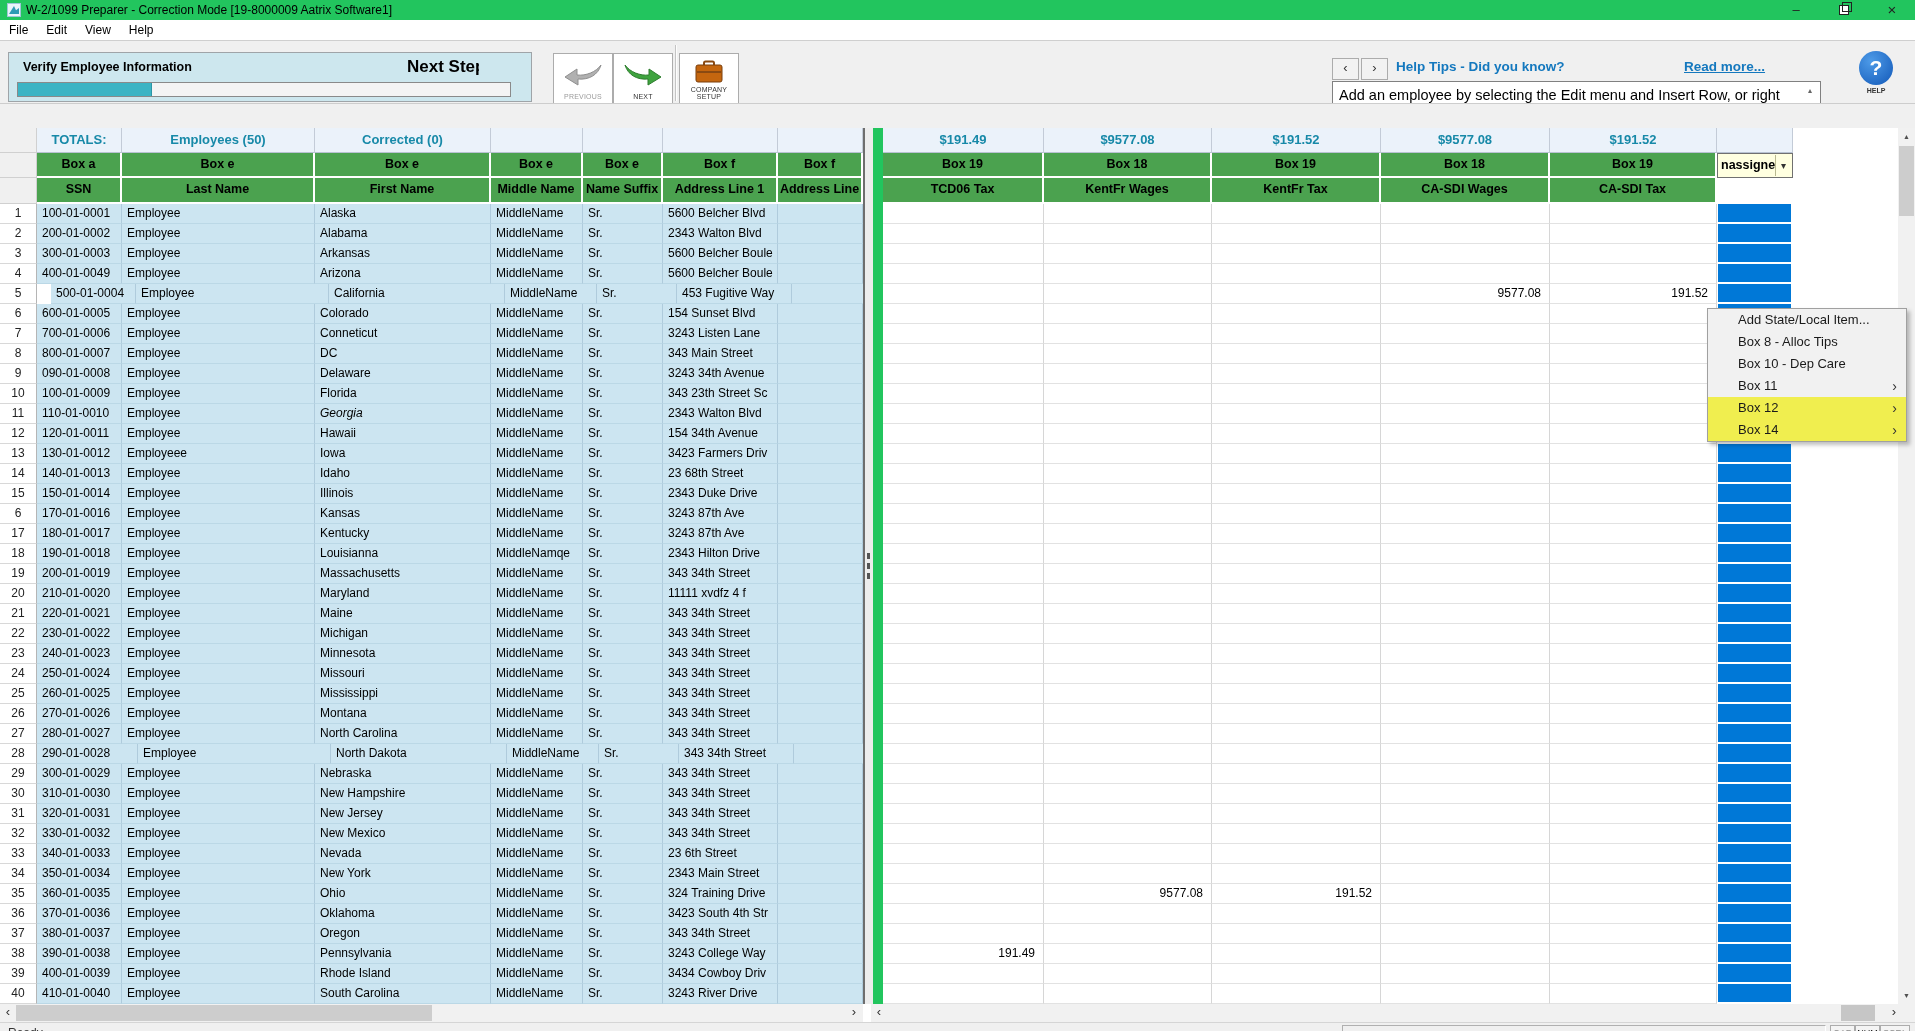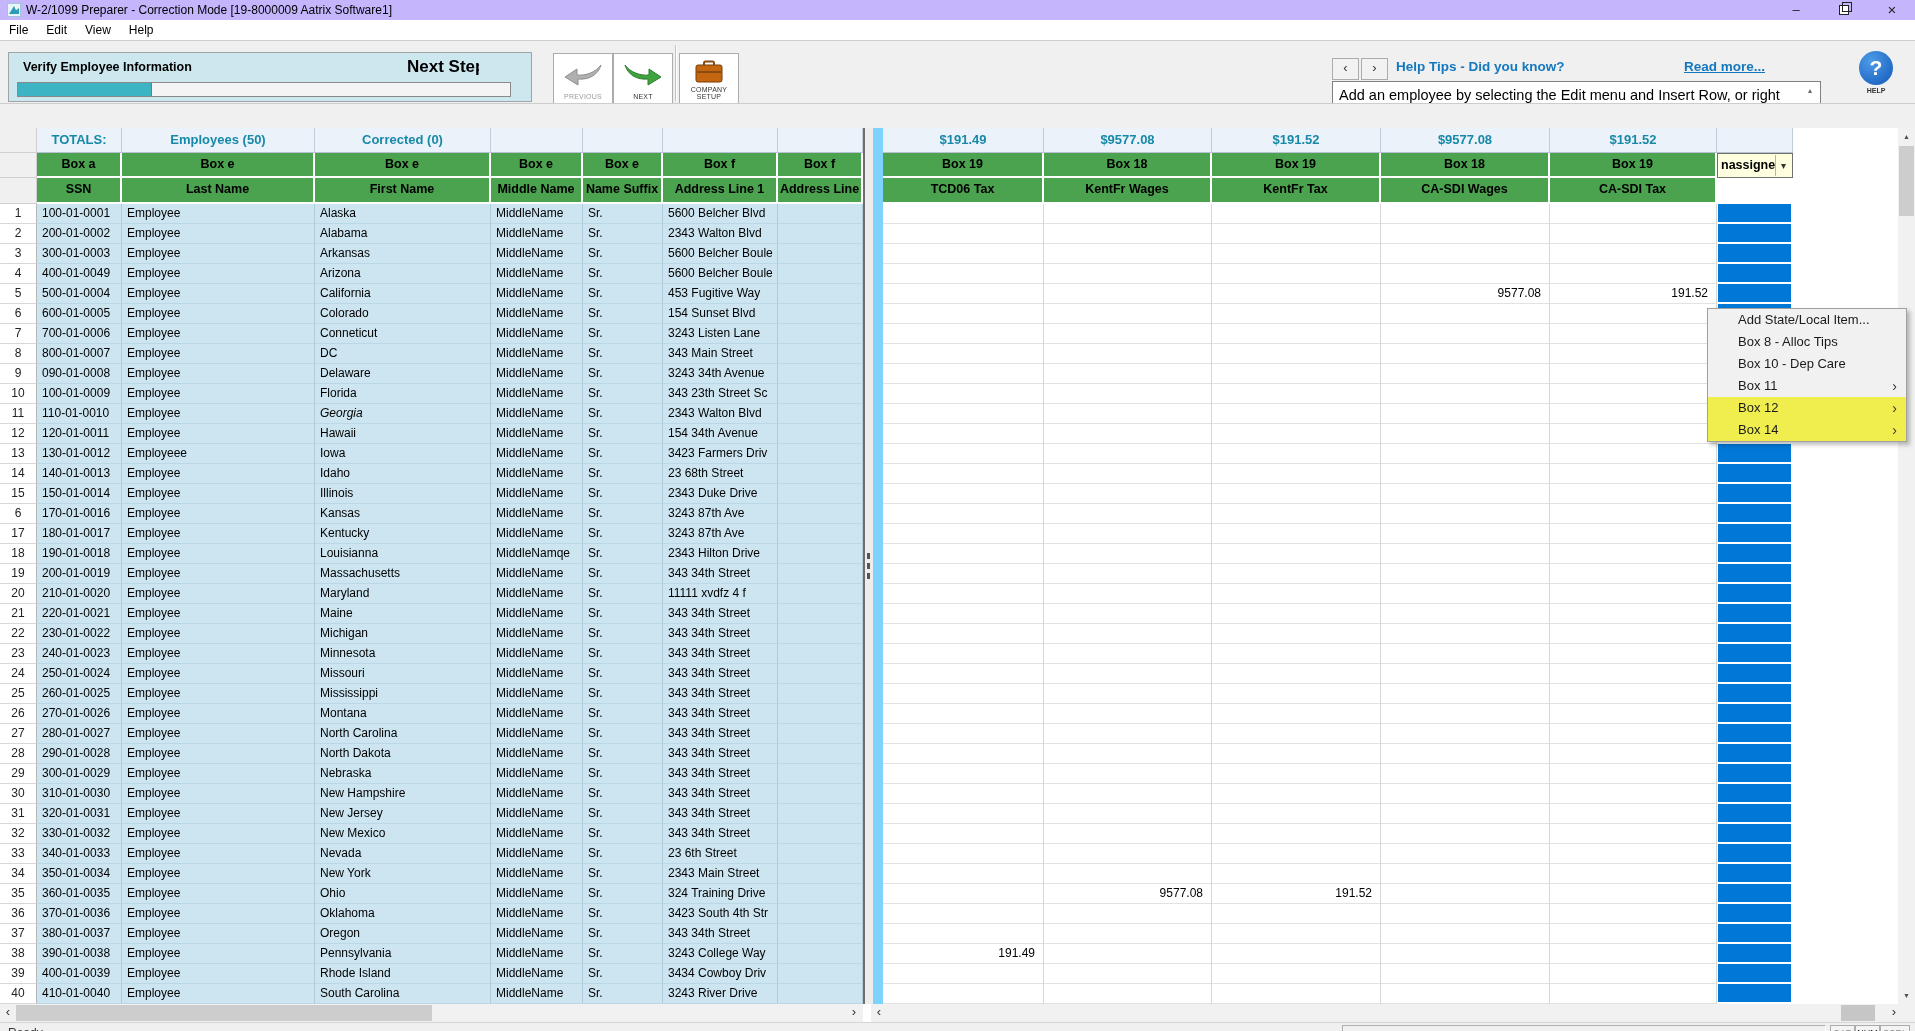--- a/index.html
+++ b/index.html
@@ -2,21 +2,21 @@
 <html><head>
 <meta charset="utf-8">
 <style>
   html,body{margin:0;padding:0;background:#D8D8D8;}
   #app{position:relative;width:1915px;height:1031px;overflow:hidden;background:#FFF;
        font-family:"Liberation Sans",sans-serif;color:#000;user-select:none;}
   .abs{position:absolute;}
   .nowrap{white-space:nowrap;overflow:hidden;}
 
   
-  #titlebar{left:0;top:0;width:1915px;height:20px;background:#c4b5fd;}
+  #titlebar{left:0;top:0;width:1915px;height:20px;background:#22c55e;}
   #titlebar .title{position:absolute;left:26px;top:3px;font-size:12px;}
   .winbtn{position:absolute;top:0;width:32px;height:20px;text-align:center;font-size:13px;line-height:19px;color:#222;}
   #restore-glyph{position:absolute;left:11px;top:5px;width:8px;height:8px;border:1px solid #222;background:#fff;}
   #restore-glyph:before{content:"";position:absolute;left:2px;top:-4px;width:8px;height:8px;border:1px solid #222;}
 
   
   #menubar{left:0;top:20px;width:1915px;height:20px;background:#FFF;border-bottom:1px solid #EDEDED;}
   .menu-item{display:inline-block;padding:2px 9px;font-size:12px;}
 
   
@@ -43,21 +43,21 @@
   .tip-scroll{position:absolute;right:2px;width:16px;height:14px;font-size:8px;text-align:center;color:#666;line-height:14px;}
   #help-btn{position:absolute;left:1848px;top:10px;width:56px;height:52px;text-align:center;}
   #help-circle{margin:0 auto;width:34px;height:34px;border-radius:50%;background:radial-gradient(circle at 35% 30%,#4D9BE8,#1258B8);
                color:#FFF;font-size:21px;font-weight:bold;line-height:34px;}
   #help-lbl{font-size:7px;font-weight:bold;color:#333;margin-top:2px;}
 
   
   #gap{left:0;top:103px;width:1915px;height:25px;background:#F0F0F0;border-top:1px solid #CDCDCD;}
 
   
-  #grid{left:0;top:128px;width:1915px;height:876px;background:#7dd3fc;}
+  #grid{left:0;top:128px;width:1915px;height:876px;background:#22c55e;}
   .pane{position:absolute;top:0;height:876px;overflow:hidden;background:#FFF;}
   #left-pane{left:0;width:863px;}
   #right-pane{left:871px;width:1044px;margin-left:12px;}
   #splitter{position:absolute;left:863px;top:0;width:8px;height:876px;background:#EDEDED;border-left:2px solid #6E6E6E;}
   .split-dash{position:absolute;left:2px;width:3px;height:6px;background:#555;}
   .grow{display:flex;}
   .cell{box-sizing:border-box;flex:none;white-space:nowrap;overflow:hidden;font-size:12px;line-height:19px;}
   .corner{background:#F0F0F0;border-right:1px solid #D0D0D0;border-bottom:1px solid #D0D0D0;}
   .tot{background:#EBF2FA;color:#1789A8;font-weight:bold;font-size:13px;text-align:center;line-height:24px;
        border-right:1px solid #C3CBD7;border-bottom:1px solid #B8C2D2;}
@@ -241,21 +241,21 @@
           <div class="cell ldata" style="width: 85px;">400-01-0049</div>
           <div class="cell ldata" style="width: 193px;">Employee</div>
           <div class="cell ldata" style="width: 176px;">Arizona</div>
           <div class="cell ldata" style="width: 92px;">MiddleName</div>
           <div class="cell ldata" style="width: 80px;">Sr.</div>
           <div class="cell ldata" style="width: 115px;">5600 Belcher Boule</div>
           <div class="cell ldata" style="width: 85px;"></div>
         </div>
         <div class="grow" style="height: 20px;">
           <div class="cell rownum" style="width: 37px;">5</div>
-          <div class="cell ldata" style="width: 85px;">500-01-0004</div>
+          <div class="cell ldata" style="width: 85px; margin-left: 14px;">500-01-0004</div>
           <div class="cell ldata" style="width: 193px;">Employee</div>
           <div class="cell ldata" style="width: 176px;">California</div>
           <div class="cell ldata" style="width: 92px;">MiddleName</div>
           <div class="cell ldata" style="width: 80px;">Sr.</div>
           <div class="cell ldata" style="width: 115px;">453 Fugitive Way</div>
           <div class="cell ldata" style="width: 85px;"></div>
         </div>
         <div class="grow" style="height: 20px;">
           <div class="cell rownum" style="width: 37px;">6</div>
           <div class="cell ldata" style="width: 85px;">600-01-0005</div>
@@ -471,21 +471,21 @@
           <div class="cell ldata" style="width: 85px;">280-01-0027</div>
           <div class="cell ldata" style="width: 193px;">Employee</div>
           <div class="cell ldata" style="width: 176px;">North Carolina</div>
           <div class="cell ldata" style="width: 92px;">MiddleName</div>
           <div class="cell ldata" style="width: 80px;">Sr.</div>
           <div class="cell ldata" style="width: 115px;">343 34th Street</div>
           <div class="cell ldata" style="width: 85px;"></div>
         </div>
         <div class="grow" style="height: 20px;">
           <div class="cell rownum" style="width: 37px;">28</div>
-          <div class="cell ldata" style="width: 85px;">290-01-0028</div>
+          <div class="cell ldata" style="width: 101px;">290-01-0028</div>
           <div class="cell ldata" style="width: 193px;">Employee</div>
           <div class="cell ldata" style="width: 176px;">North Dakota</div>
           <div class="cell ldata" style="width: 92px;">MiddleName</div>
           <div class="cell ldata" style="width: 80px;">Sr.</div>
           <div class="cell ldata" style="width: 115px;">343 34th Street</div>
           <div class="cell ldata" style="width: 85px;"></div>
         </div>
         <div class="grow" style="height: 20px;">
           <div class="cell rownum" style="width: 37px;">29</div>
           <div class="cell ldata" style="width: 85px;">300-01-0029</div>

